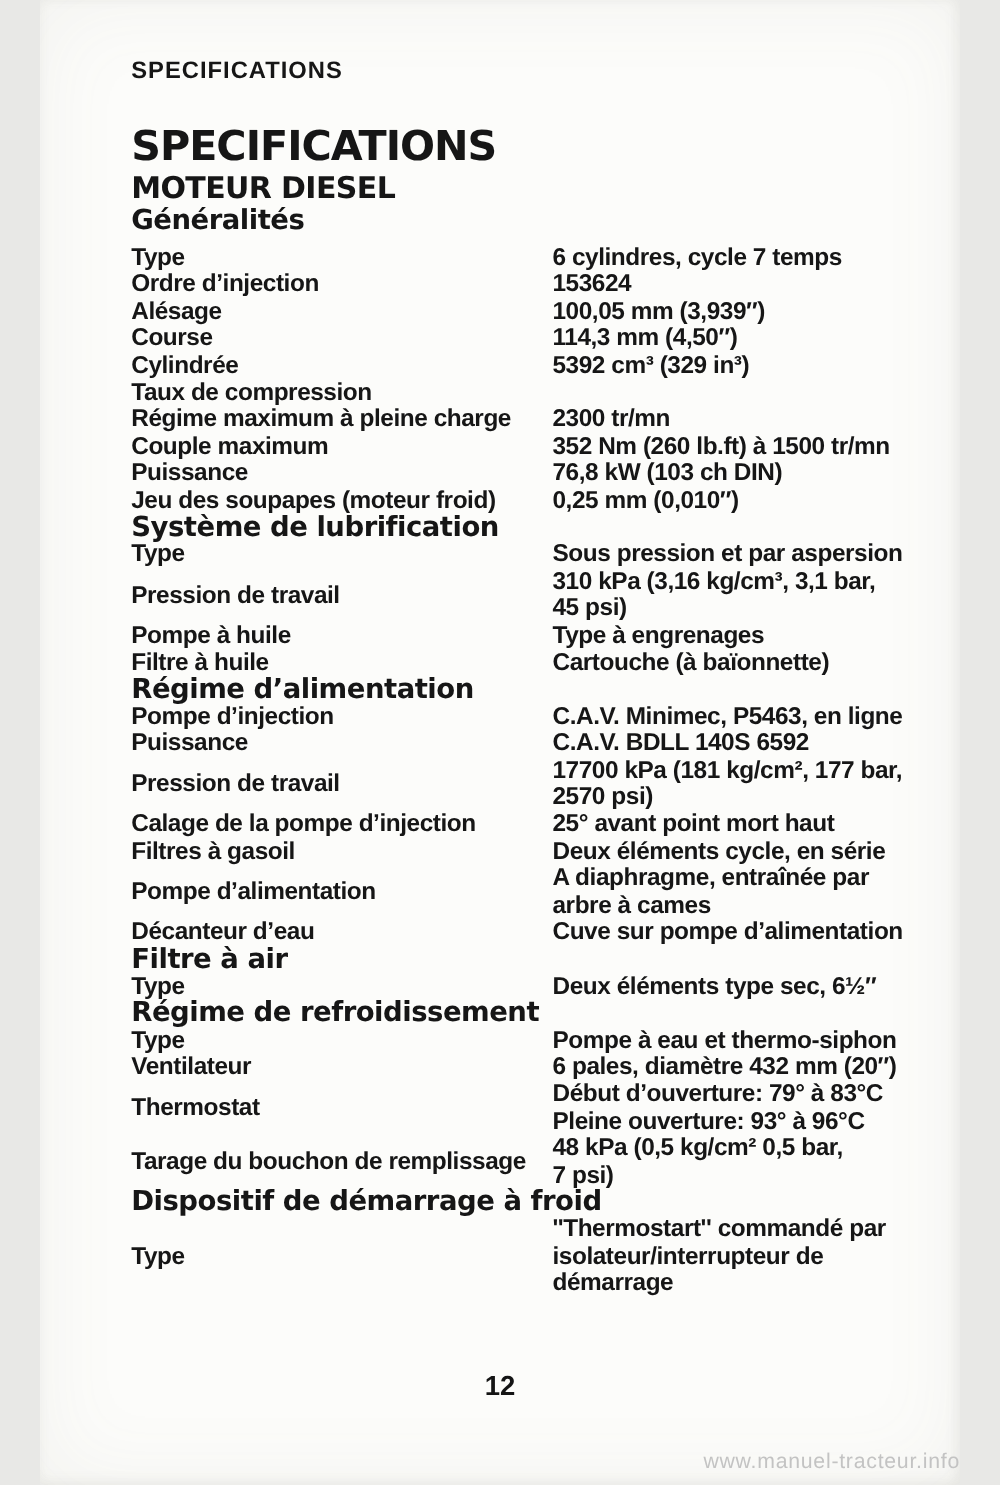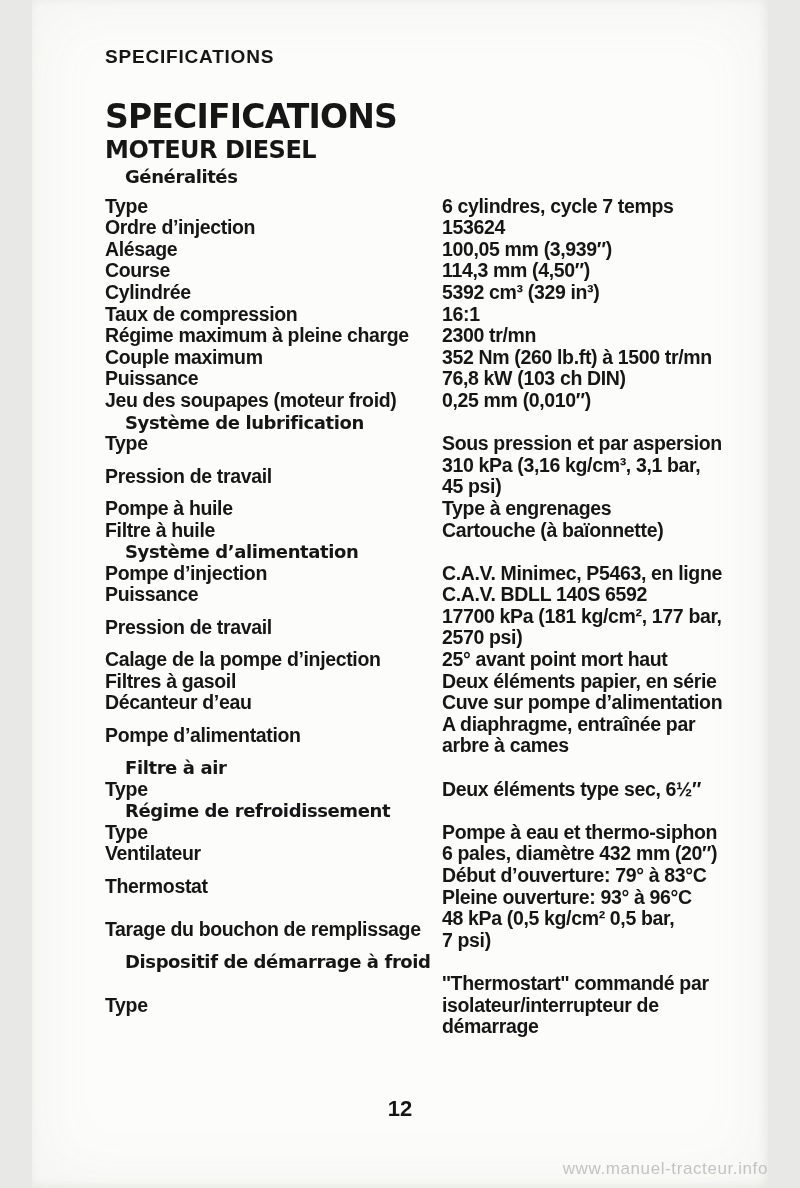--- a/index.html
+++ b/index.html
@@ -46,26 +46,25 @@
   }
   .spec-list {
     margin-top: 3px;
     font-size: 19.5px;
     font-weight: 700;
     letter-spacing: -0.35px;
   }
   .section-heading {
     font-family: "DejaVu Sans", sans-serif;
     font-weight: bold;
-    font-size: 18px;
+    font-size: 22px;
     letter-spacing: -0.4px;
     height: 21.6px;
     line-height: 21.6px;
     white-space: nowrap;
-    margin-left: 20px;
   }
   .spec-list .section-heading:first-child {
     margin-bottom: 8px;
   }
   .spec-row {
     display: flex;
     align-items: center;
   }
   .spec-label {
     flex: 0 0 337px;
@@ -141,23 +140,20 @@
         </div>
       </div>
       <div class="spec-row">
         <div class="spec-label">Cylindrée</div>
         <div class="spec-value">
           <div class="line">5392 cm³ (329 in³)</div>
         </div>
       </div>
       <div class="spec-row">
         <div class="spec-label">Taux de compression</div>
-        <div class="spec-value">
-          <div class="line">16:1</div>
-        </div>
       </div>
       <div class="spec-row">
         <div class="spec-label">Régime maximum à pleine charge</div>
         <div class="spec-value">
           <div class="line">2300 tr/mn</div>
         </div>
       </div>
       <div class="spec-row">
         <div class="spec-label">Couple maximum</div>
         <div class="spec-value">
@@ -195,21 +191,21 @@
         <div class="spec-value">
           <div class="line">Type à engrenages</div>
         </div>
       </div>
       <div class="spec-row">
         <div class="spec-label">Filtre à huile</div>
         <div class="spec-value">
           <div class="line">Cartouche (à baïonnette)</div>
         </div>
       </div>
-      <div class="section-heading">Système d’alimentation</div>
+      <div class="section-heading">Régime d’alimentation</div>
       <div class="spec-row">
         <div class="spec-label">Pompe d’injection</div>
         <div class="spec-value">
           <div class="line">C.A.V. Minimec, P5463, en ligne</div>
         </div>
       </div>
       <div class="spec-row">
         <div class="spec-label">Puissance</div>
         <div class="spec-value">
           <div class="line">C.A.V. BDLL 140S 6592</div>
@@ -224,34 +220,34 @@
       </div>
       <div class="spec-row">
         <div class="spec-label">Calage de la pompe d’injection</div>
         <div class="spec-value">
           <div class="line">25° avant point mort haut</div>
         </div>
       </div>
       <div class="spec-row">
         <div class="spec-label">Filtres à gasoil</div>
         <div class="spec-value">
-          <div class="line">Deux éléments papier, en série</div>
-        </div>
-      </div>
-      <div class="spec-row">
-        <div class="spec-label">Décanteur d’eau</div>
-        <div class="spec-value">
-          <div class="line">Cuve sur pompe d’alimentation</div>
+          <div class="line">Deux éléments cycle, en série</div>
         </div>
       </div>
       <div class="spec-row">
         <div class="spec-label">Pompe d’alimentation</div>
         <div class="spec-value">
           <div class="line">A diaphragme, entraînée par</div>
           <div class="line">arbre à cames</div>
+        </div>
+      </div>
+      <div class="spec-row">
+        <div class="spec-label">Décanteur d’eau</div>
+        <div class="spec-value">
+          <div class="line">Cuve sur pompe d’alimentation</div>
         </div>
       </div>
       <div class="section-heading">Filtre à air</div>
       <div class="spec-row">
         <div class="spec-label">Type</div>
         <div class="spec-value">
           <div class="line">Deux éléments type sec, 6½″</div>
         </div>
       </div>
       <div class="section-heading">Régime de refroidissement</div>

